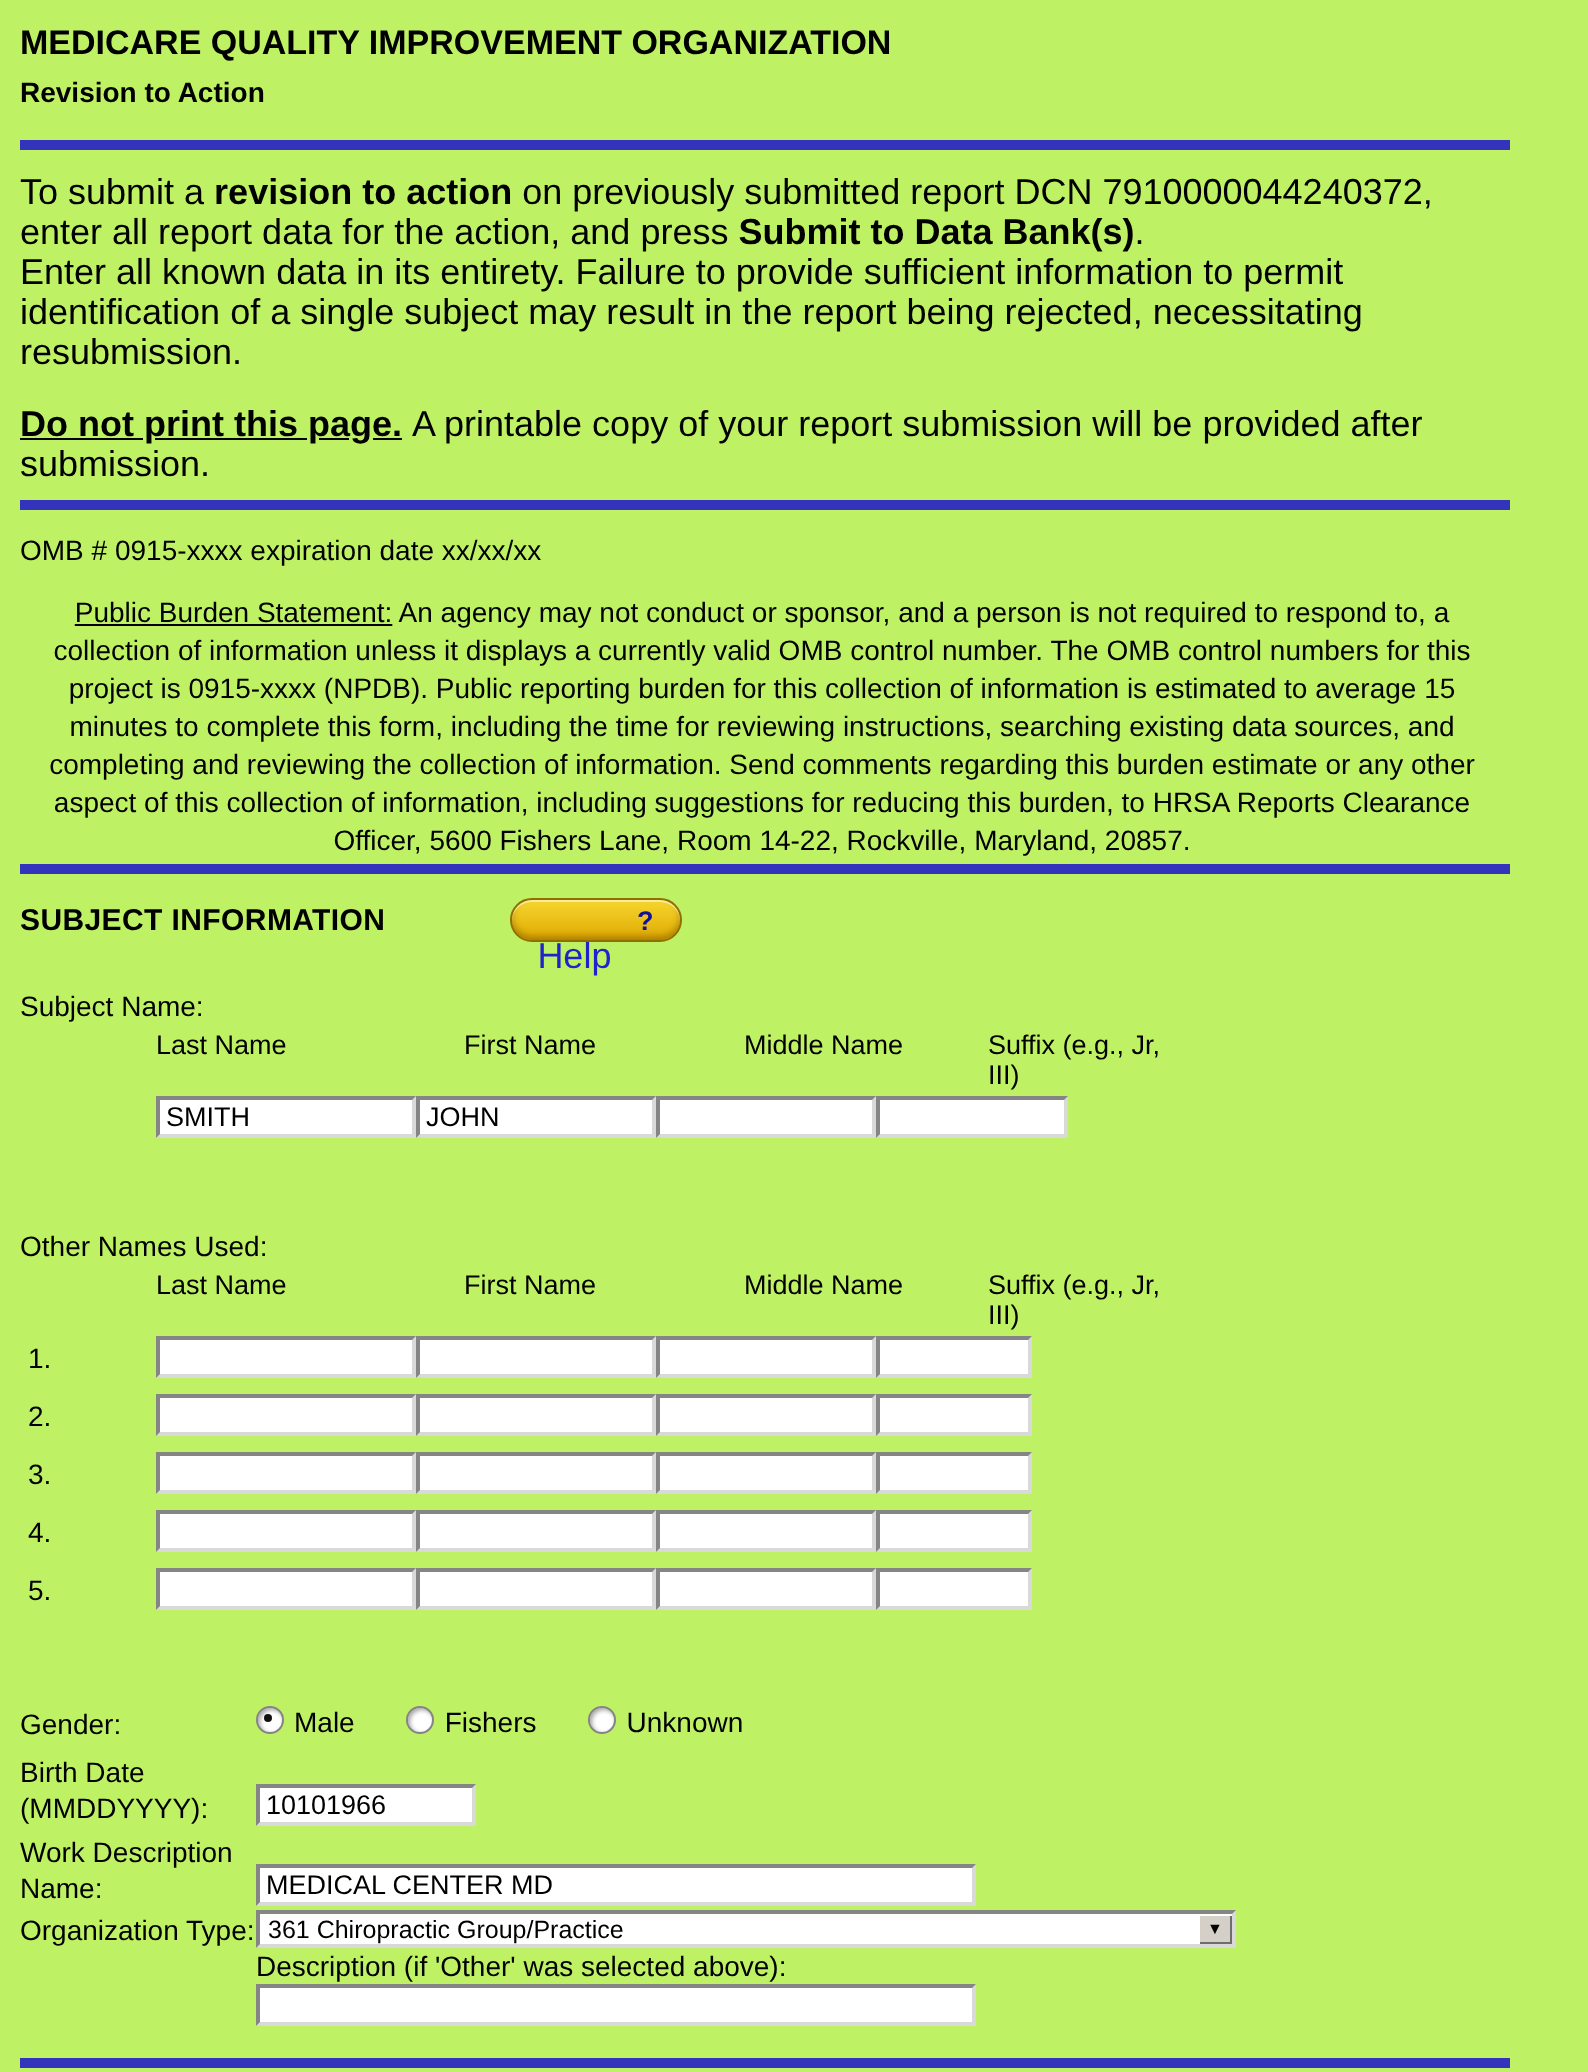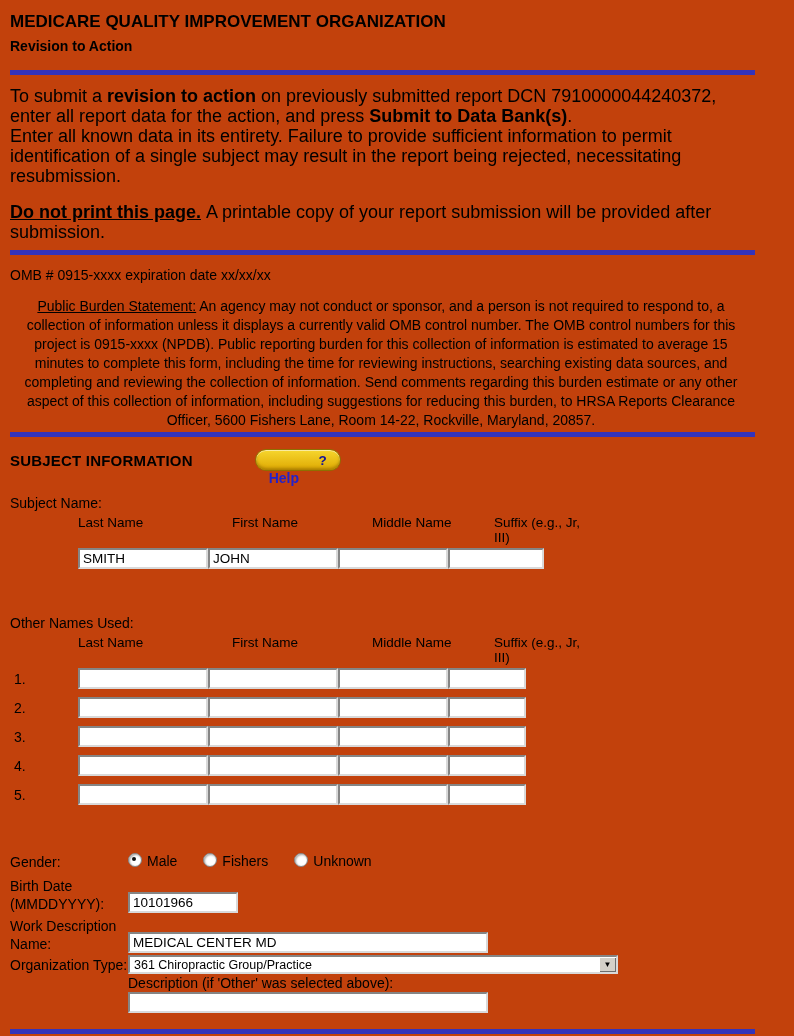--- a/index.html
+++ b/index.html
@@ -1,16 +1,16 @@
 <!DOCTYPE html>
 <html><head>
 <meta charset="utf-8">
 <style>
   html,body{margin:0;padding:0;background:#fff;}
-  #page{width:794px;height:1036px;position:relative;overflow:hidden;background:#c2410c;
+  #page{width:794px;height:1036px;position:relative;overflow:hidden;background:#bef264;
         font-family:"Liberation Sans",sans-serif;color:#000;box-sizing:border-box;
         padding:12px 10px 0 10px;}
   h1.title{font-size:17px;font-weight:bold;margin:0;line-height:20px;}
   h2.subtitle{font-size:14px;font-weight:bold;margin:6px 0 0 0;line-height:17px;}
   .divider{height:5px;background:#3333bb;width:745px;margin-top:15px;}
   .divider.d2{margin-top:8px;}
   .divider.d3{margin-top:2px;}
   .divider.bottom{position:absolute;left:10px;top:1029px;margin:0;}
   .text-block{width:742px;font-size:18px;line-height:20px;}
   .p1{margin-top:11px;}
@@ -20,36 +20,36 @@
   .b{font-weight:bold;}
   .omb-line{margin-top:10px;font-size:14px;line-height:20px;}
   .burden{margin-top:12px;width:742px;font-size:14px;line-height:19px;text-align:center;}
   .u{text-decoration:underline;}
   .section-header{margin-top:12px;display:flex;align-items:center;}
   .section-title{font-size:15px;font-weight:bold;letter-spacing:.2px;}
   .help-btn{margin-left:62px;display:inline-flex;align-items:center;justify-content:space-between;
             width:86px;height:22px;padding:0 13px;box-sizing:border-box;border-radius:11px;
             background:linear-gradient(#f6d62e,#dfa902);border:1px solid #8f6f00;cursor:pointer;
             box-shadow:inset 0 1px 0 rgba(255,255,255,.55), inset 0 -2px 3px rgba(110,75,0,.45);}
-  .help-label{color:#2222cc;font-weight:bold;font-size:14px;margin-top:36px;}
+  .help-label{color:#2222cc;font-weight:normal;font-size:18px;margin-top:36px;}
   .help-q{color:#111199;font-weight:bold;font-size:13.5px;}
   .grp-label{font-size:14px;margin-top:24px;}
   .grp-label.other{margin-top:46px;}
   .name-headers{display:flex;margin-top:4px;margin-left:68px;font-size:13.5px;}
   .name-row{display:flex;align-items:center;margin-top:3px;}
   .name-row.spaced{margin-top:8px;}
   .numcell{width:68px;box-sizing:border-box;padding-left:4px;font-size:14px;}
   .c1{width:130px;margin-right:24px;}
   .c2{width:130px;margin-right:10px;}
   .c3{width:110px;margin-right:12px;}
   .c4{width:96px;}
   .c4n{width:78px;}
   input.tb{box-sizing:border-box;height:21px;border:2px inset #d9d9d9;background:#fff;
            font-family:"Liberation Sans",sans-serif;font-size:13.5px;padding:1px 3px;margin:0;}
-  .w-c1{width:130px;} .w-c2{width:130px;} .w-c3{width:110px;} .w-c4{width:96px;} .w-c4n{width:78px;}
+  .w-c1{width:130px;} .w-c2{width:120px;} .w-c3{width:110px;} .w-c4{width:96px;} .w-c4n{width:78px;}
   .field-row{display:flex;align-items:flex-start;font-size:14px;}
   .gender-row{margin-top:48px;}
   .lblcol{width:118px;flex-shrink:0;line-height:18px;}
   .options{display:flex;align-items:center;gap:26px;}
   .opt{display:flex;align-items:flex-start;gap:5px;}
   .radio{width:12px;height:12px;border-radius:50%;background:#fff;border:1px solid #848484;
          box-shadow:inset 1px 1px 2px rgba(0,0,0,.35);display:inline-block;position:relative;flex-shrink:0;}
   .radio.checked::after{content:"";position:absolute;left:3px;top:3px;width:4px;height:4px;
          border-radius:50%;background:#111;}
   .end-row{align-items:flex-end;}

